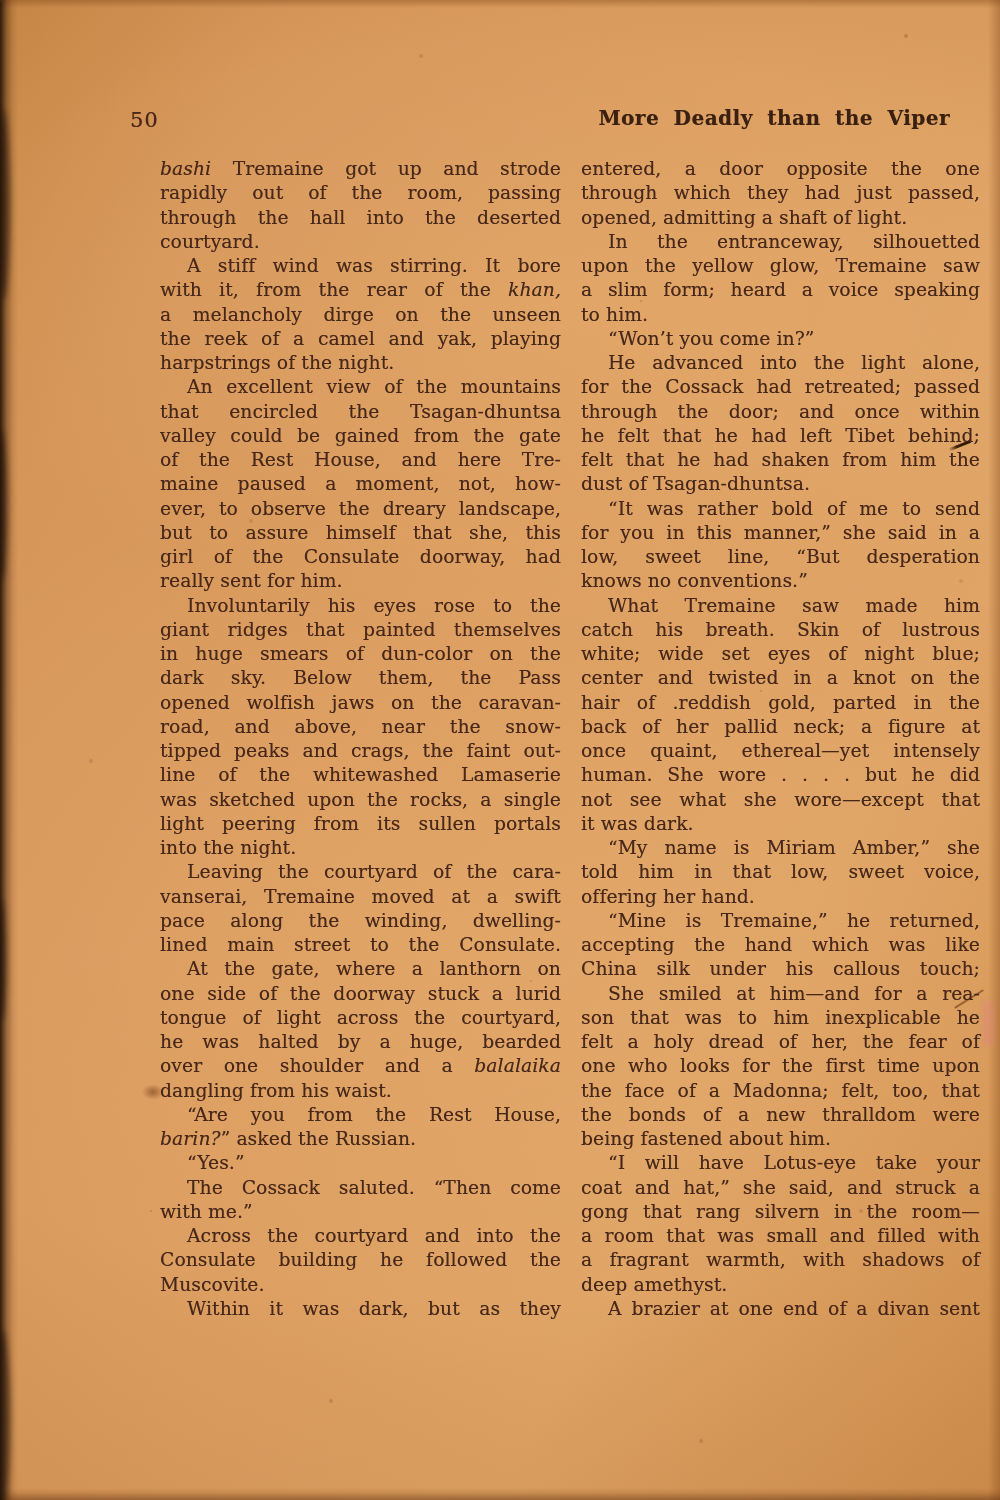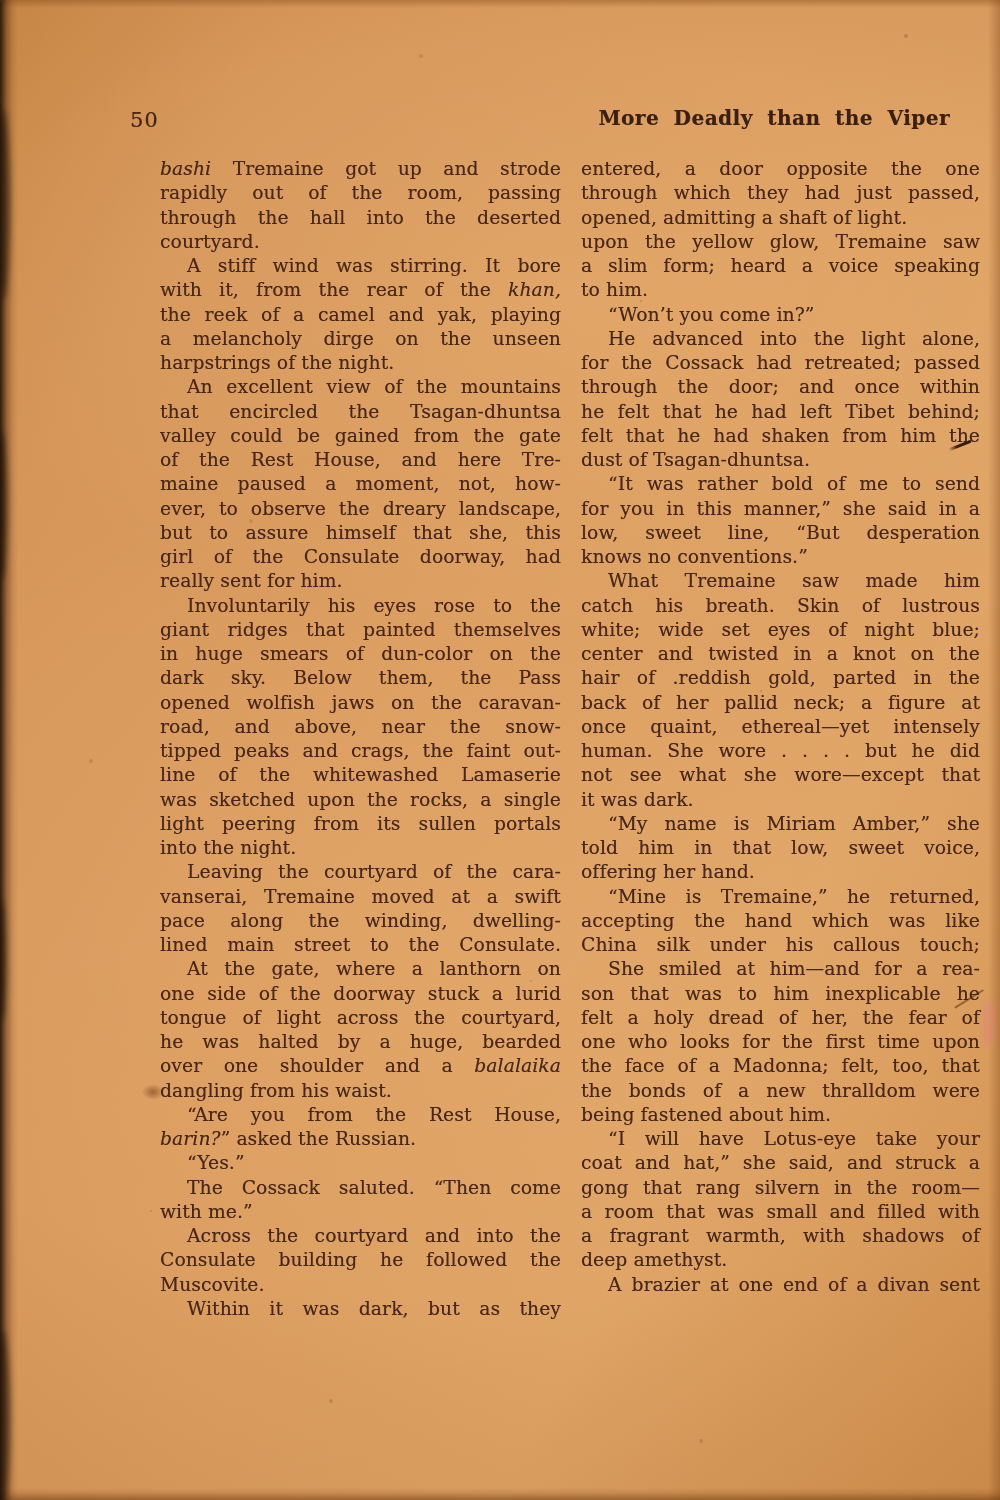--- a/index.html
+++ b/index.html
@@ -102,22 +102,22 @@
   </div>
 
   <div class="content">
     <div class="col left">
         <div class="line"><em>bashi</em><span> Tremaine got up and strode</span></div>
         <div class="line"><span>rapidly out of the room, passing</span></div>
         <div class="line"><span>through the hall into the deserted</span></div>
         <div class="line rag"><span>courtyard.</span></div>
         <div class="line ind"><span>A stiff wind was stirring.  It bore</span></div>
         <div class="line"><span>with it, from the rear of the </span><em>khan,</em></div>
+        <div class="line"><span>a melancholy dirge on the unseen</span></div>
         <div class="line"><span>the reek of a camel and yak, playing</span></div>
-        <div class="line"><span>a melancholy dirge on the unseen</span></div>
         <div class="line rag"><span>harpstrings of the night.</span></div>
         <div class="line ind"><span>An excellent view of the mountains</span></div>
         <div class="line"><span>that encircled the Tsagan-dhuntsa</span></div>
         <div class="line"><span>valley could be gained from the gate</span></div>
         <div class="line"><span>of the Rest House, and here Tre-</span></div>
         <div class="line"><span>maine paused a moment, not, how-</span></div>
         <div class="line"><span>ever, to observe the dreary landscape,</span></div>
         <div class="line"><span>but to assure himself that she, this</span></div>
         <div class="line"><span>girl of the Consulate doorway, had</span></div>
         <div class="line rag"><span>really sent for him.</span></div>
@@ -149,20 +149,21 @@
         <div class="line rag"><span>with me.”</span></div>
         <div class="line ind"><span>Across the courtyard and into the</span></div>
         <div class="line"><span>Consulate building he followed the</span></div>
         <div class="line rag"><span>Muscovite.</span></div>
         <div class="line ind"><span>Within it was dark, but as they</span></div>
       </div>
     <div class="col right">
         <div class="line"><span>entered, a door opposite the one</span></div>
         <div class="line"><span>through which they had just passed,</span></div>
         <div class="line rag"><span>opened, admitting a shaft of light.</span></div>
+        <div class="line ind"><span>In the entranceway, silhouetted</span></div>
         <div class="line"><span>upon the yellow glow, Tremaine saw</span></div>
         <div class="line"><span>a slim form; heard a voice speaking</span></div>
         <div class="line rag"><span>to him.</span></div>
         <div class="line ind rag"><span>“Won’t you come in?”</span></div>
         <div class="line ind"><span>He advanced into the light alone,</span></div>
         <div class="line"><span>for the Cossack had retreated; passed</span></div>
         <div class="line"><span>through the door; and once within</span></div>
         <div class="line"><span>he felt that he had left Tibet behind;</span></div>
         <div class="line"><span>felt that he had shaken from him the</span></div>
         <div class="line rag"><span>dust of Tsagan-dhuntsa.</span></div>

